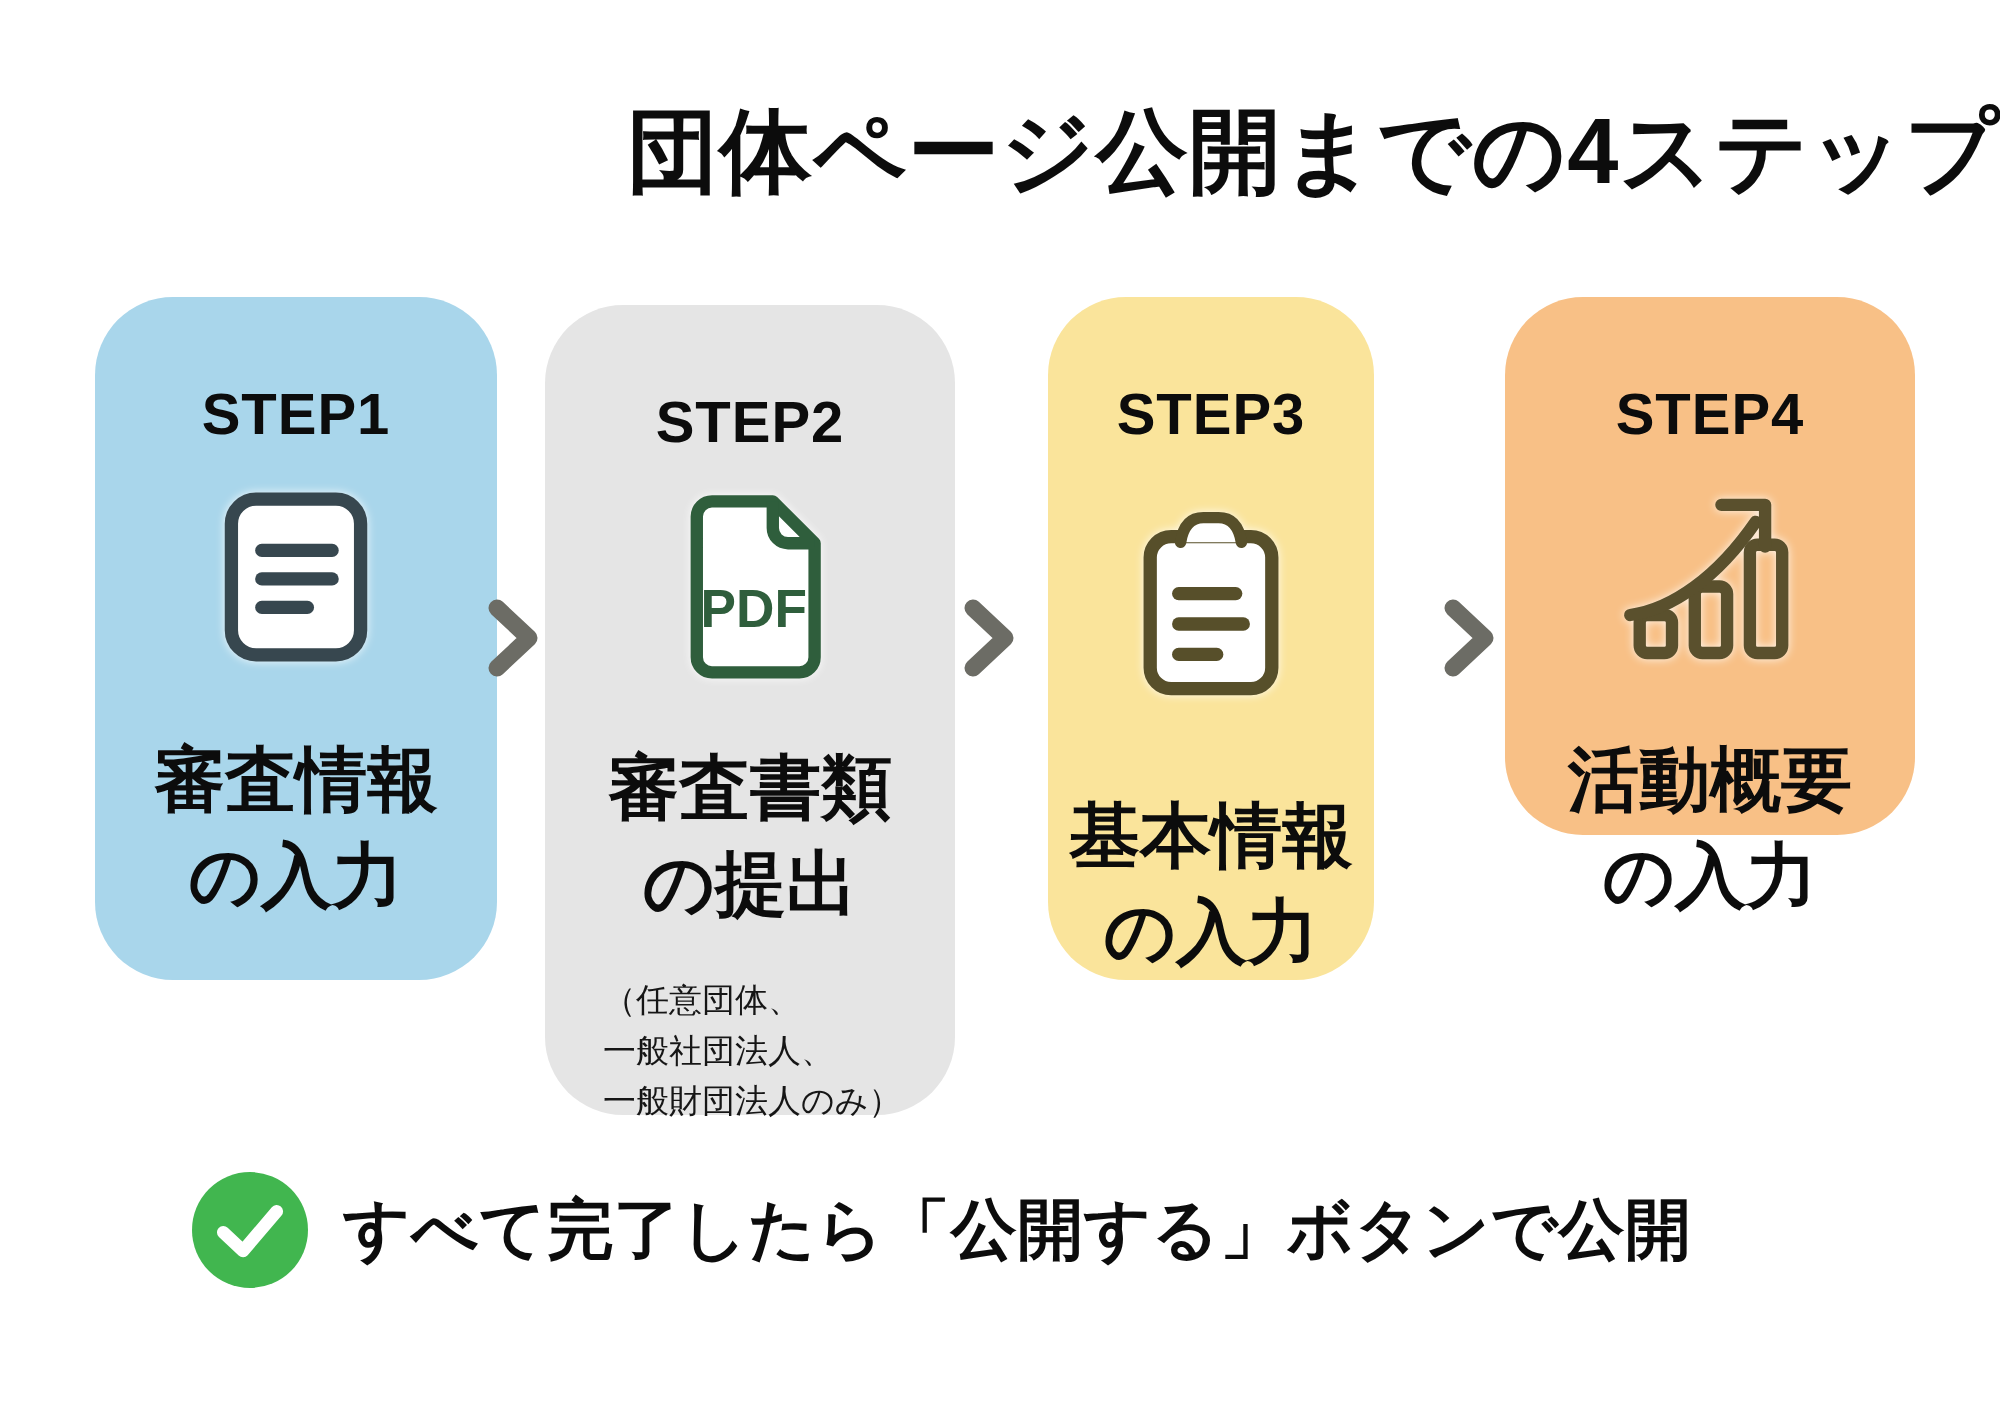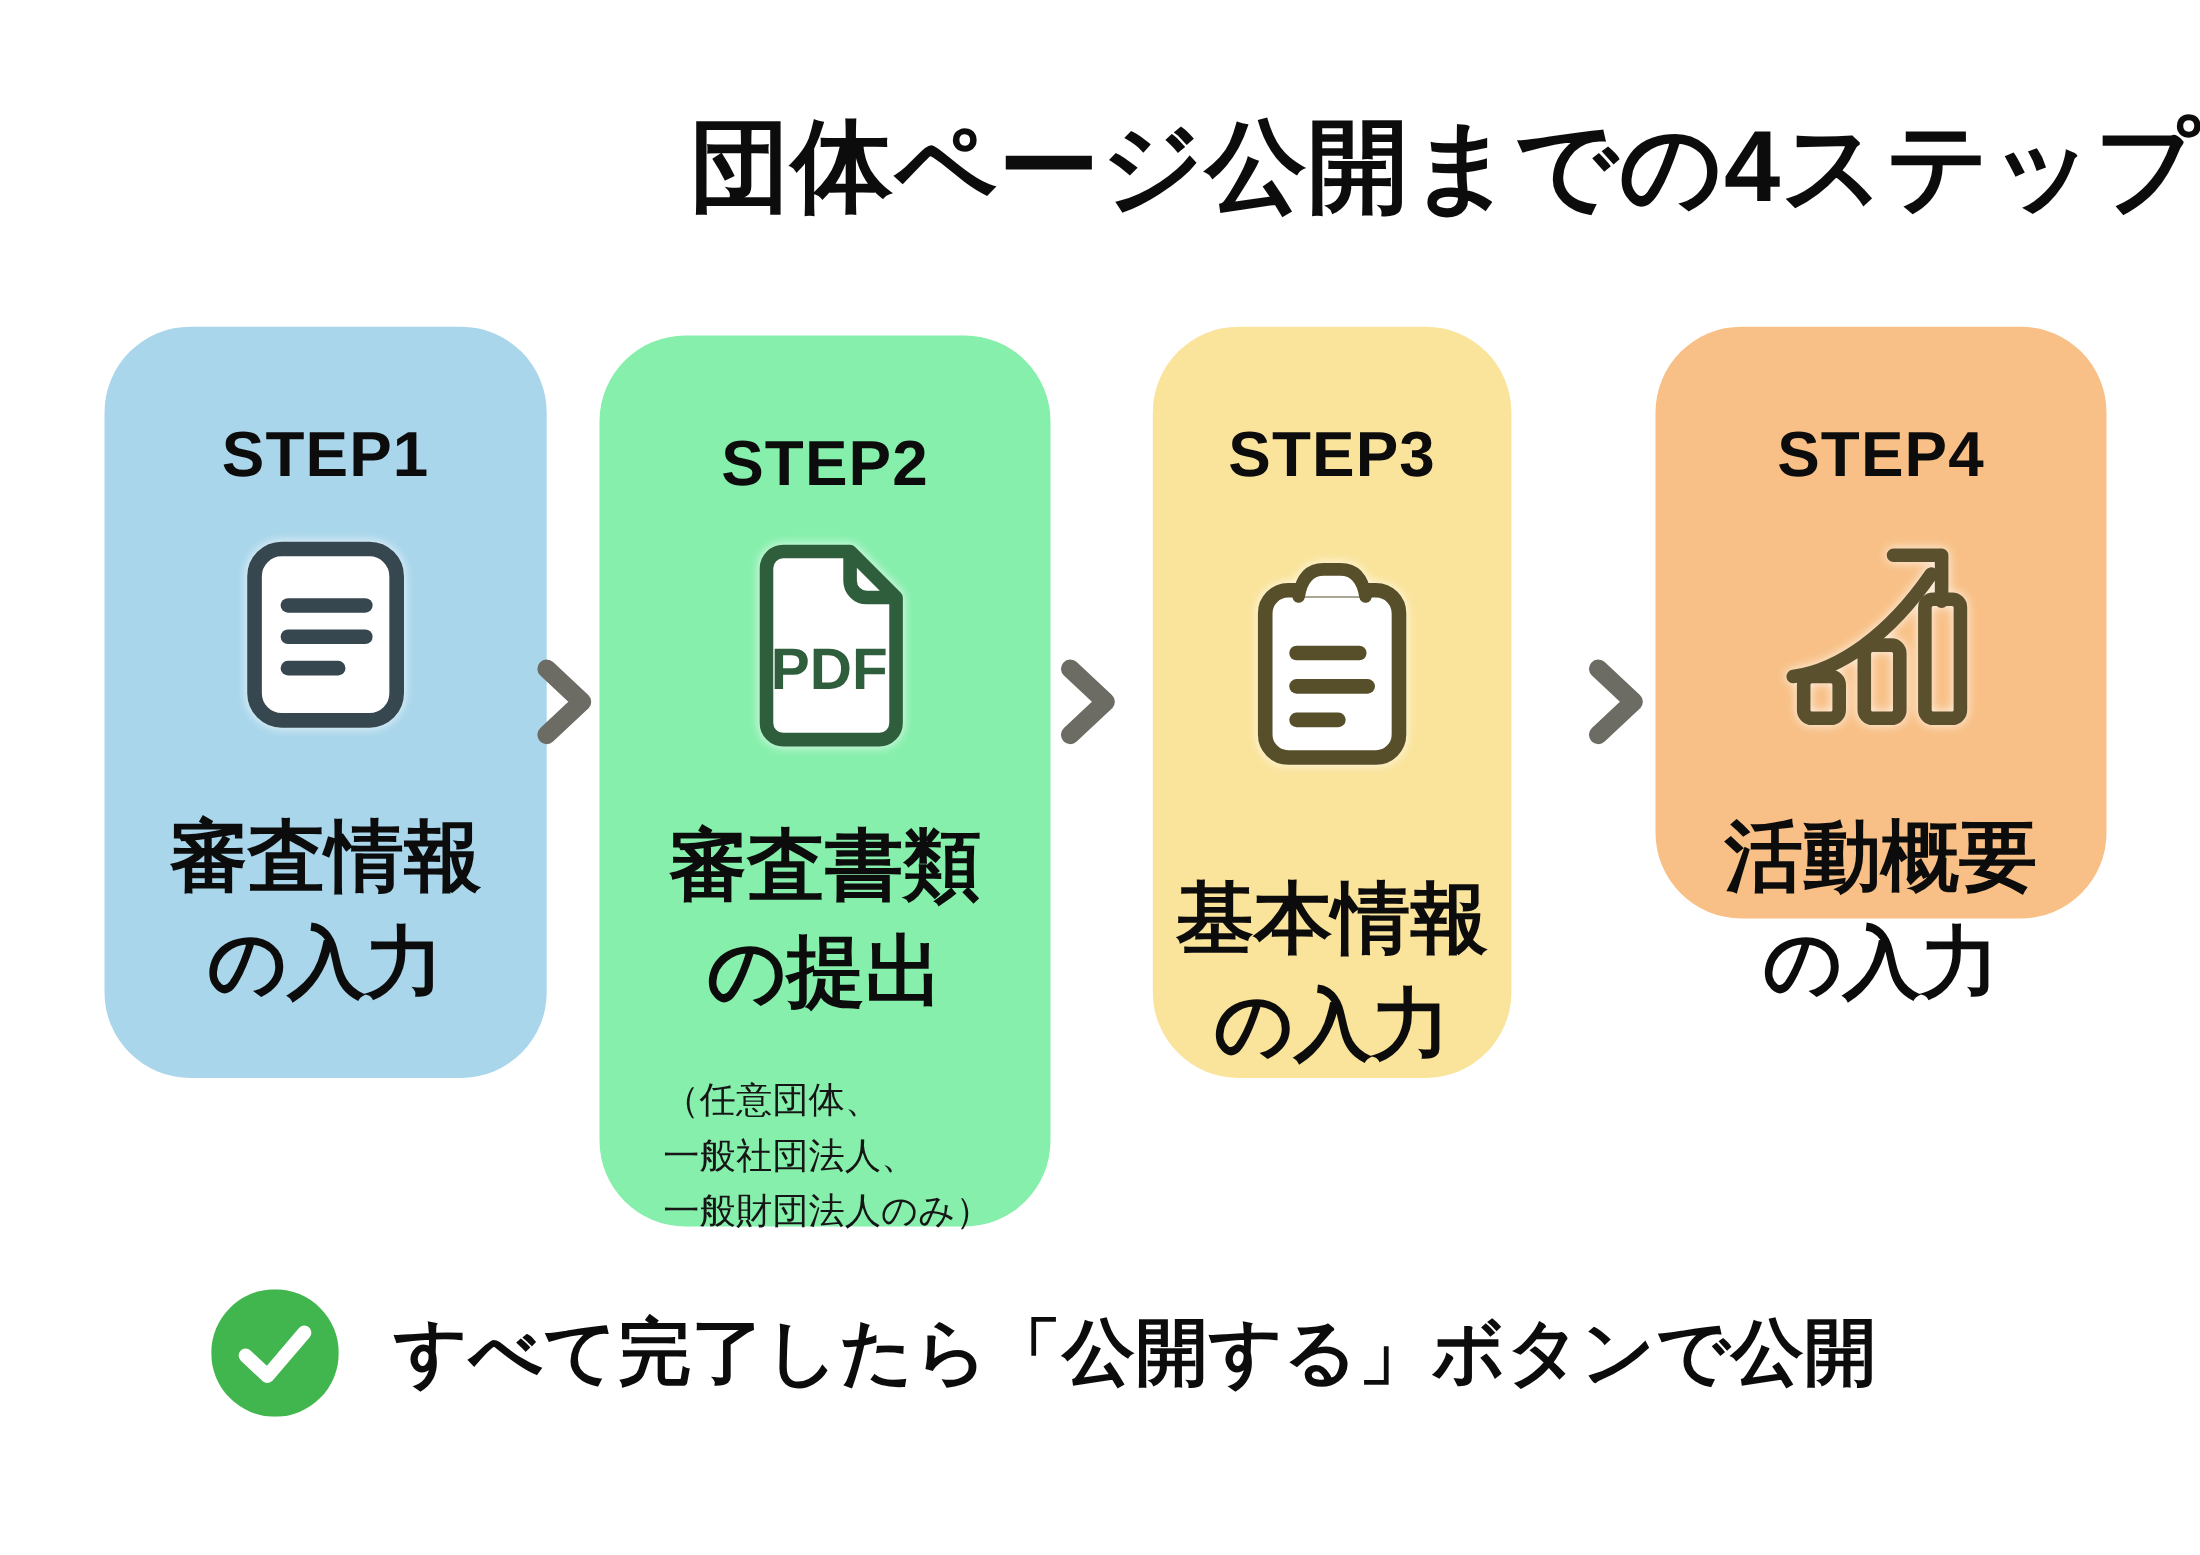--- a/index.html
+++ b/index.html
@@ -34,21 +34,21 @@
   }
   .step-note {
     margin-top:44px; font-size:33px; font-weight:400; color:#161616;
     line-height:1.52; align-self:flex-start; padding-left:58px; text-align:left;
   }
   .chev { position:absolute; width:50px; height:78px; top:599px; }
   .chev svg { width:100%; height:100%; display:block; }
   .chev1 { left:488px; } .chev2 { left:964px; } .chev3 { left:1444px; }
   .footer {
     position:absolute; left:192px; top:1172px;
-    display:flex; align-items:center; gap:50px;
+    display:flex; align-items:center; gap:35px;
   }
   .check-wrap { width:116px; height:116px; flex:0 0 auto; }
   .check-wrap svg { width:100%; height:100%; display:block; }
   .footer-text { font-size:66px; font-weight:bold; color:#0c0c0c; letter-spacing:0.5px; }
 </style>
 </head>
 <body>
 
 <div class="canvas">
 
@@ -63,21 +63,21 @@
         <line x1="32" y1="51" x2="69" y2="51" stroke="currentColor" stroke-width="7" stroke-linecap="round"></line>
         <line x1="32" y1="66" x2="56" y2="66" stroke="currentColor" stroke-width="7" stroke-linecap="round"></line>
       </svg>
     </div>
     <div class="step-title">
       <div>審査情報</div>
       <div>の入力</div>
     </div>
   </section>
 
-  <section class="step-card card2" style="background-color: #86efac;">
+  <section class="step-card card2" style="background-color: #e5e5e5;">
     <div class="step-label">STEP2</div>
     <div class="icon-wrap" style="color: rgb(47, 94, 60);">
       <svg viewBox="0 0 100 100">
         <path d="M30 6 H62 L84 28 V88 A8 8 0 0 1 76 96 H30 A8 8 0 0 1 22 88 V14 A8 8 0 0 1 30 6 Z" fill="#ffffff" stroke="currentColor" stroke-width="6.5" stroke-linejoin="round"></path>
         <path d="M62 6 V20 A8 8 0 0 0 70 28 H84" fill="none" stroke="currentColor" stroke-width="6.5" stroke-linejoin="round"></path>
         <text x="52" y="72" text-anchor="middle" font-size="28" font-weight="bold" fill="currentColor" font-family="Liberation Sans, DejaVu Sans, sans-serif">PDF</text>
       </svg>
     </div>
     <div class="step-title">
       <div>審査書類</div>

